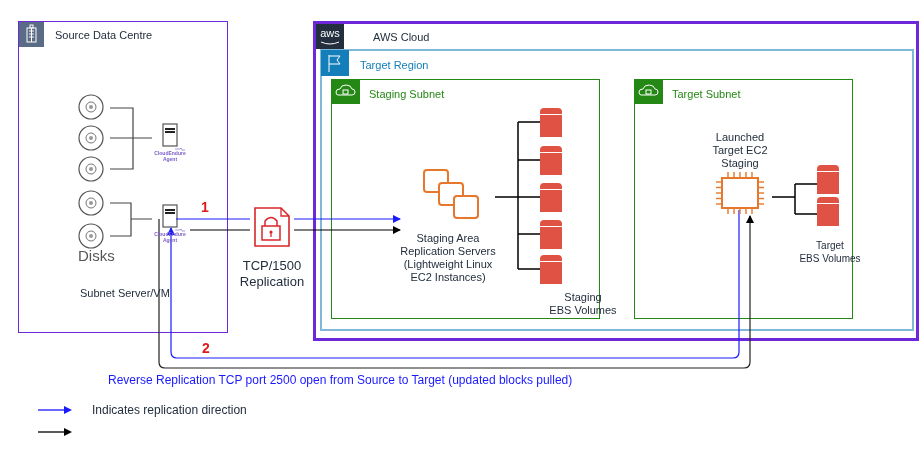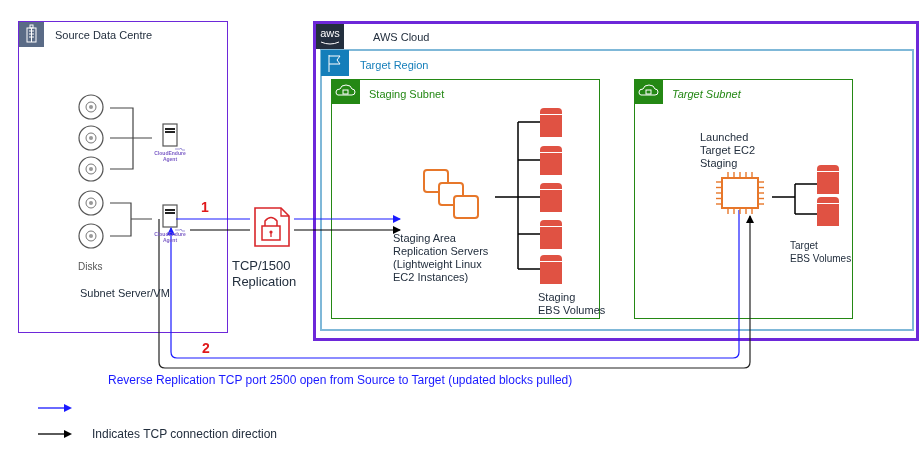--- a/index.html
+++ b/index.html
@@ -1,20 +1,20 @@
 <!DOCTYPE html>
 <html><head>
 <meta charset="utf-8">
 <style>
   html, body { margin: 0; padding: 0; background: #ffffff; }
   body { width: 924px; height: 472px; position: relative; overflow: hidden;
          font-family: "Liberation Sans", sans-serif; color: #232f3e; }
   .abs { position: absolute; }
   .box-label { position: absolute; font-size: 11px; white-space: nowrap; }
-  .txt { position: absolute; font-size: 11px; line-height: 13px; color: #232f3e; white-space: nowrap; }
+  .txt { position: absolute; font-size: 11px; text-align: center; line-height: 13px; color: #232f3e; white-space: nowrap; }
   .tiny { font-size: 5px; color: #7b5cc6; font-weight: bold; line-height: 6px; text-align: center; position: absolute; white-space: nowrap; }
   svg.overlay { position: absolute; left: 0; top: 0; }
   .legend-row { position: absolute; left: 38px; font-size: 12px; color: #232f3e; display: flex; align-items: center; }
   .legend-row svg { margin-right: 18px; }
 </style>
 </head>
 <body>
 
 <div class="abs" style="left:18px;top:21px;width:210px;height:312px;border:1px solid #6d28d9;box-sizing:border-box;">
   <div class="abs" style="left:0;top:0;width:25px;height:25px;background:#5a6b86;">
@@ -53,21 +53,21 @@
 <div class="abs" style="left:331px;top:79px;width:269px;height:240px;border:1px solid #248814;box-sizing:border-box;">
   <div class="abs" style="left:-1px;top:-1px;width:29px;height:25px;background:#248814;">
     <svg width="29" height="25" viewBox="0 0 29 25">
       <path d="M7 16 Q5 16 5 13 Q5 10 9 10 Q10 6 15 6 Q20 6 21 10 Q24 10 24 13 Q24 16 21 16 Z" fill="none" stroke="#fff" stroke-width="1"></path>
       <rect x="12" y="11" width="5" height="4" fill="none" stroke="#fff" stroke-width="1"></rect>
     </svg>
   </div>
   <div class="box-label" style="left:37px;top:8px;color:#248814;">Staging Subnet</div>
 </div>
 
-<div class="abs" style="left:634px;top:79px;width:219px;height:240px;border:1px solid #248814;box-sizing:border-box;font-style:italic;">
+<div class="abs" style="left:634px;top:79px;width:219px;height:240px;border:1px solid #248814;box-sizing:border-box;">
   <div class="abs" style="left:-1px;top:-1px;width:29px;height:25px;background:#248814;">
     <svg width="29" height="25" viewBox="0 0 29 25">
       <path d="M7 16 Q5 16 5 13 Q5 10 9 10 Q10 6 15 6 Q20 6 21 10 Q24 10 24 13 Q24 16 21 16 Z" fill="none" stroke="#fff" stroke-width="1"></path>
       <rect x="12" y="11" width="5" height="4" fill="none" stroke="#fff" stroke-width="1"></rect>
     </svg>
   </div>
   <div class="box-label" style="left:37px;top:8px;color:#248814;">Target Subnet</div>
 </div>
 
 <svg class="overlay" width="924" height="472" viewBox="0 0 924 472">
@@ -216,21 +216,21 @@
 
 <div class="tiny" style="left:150px;top:150px;width:40px;">
   <div>CloudEndure</div>
   <div>Agent</div>
 </div>
 <div class="tiny" style="left:150px;top:231px;width:40px;">
   <div>CloudEndure</div>
   <div>Agent</div>
 </div>
 
-<div class="txt" style="left:78px;top:260px;font-size:10px;color:#555;">Disks</div>
+<div class="txt" style="left:78px;top:249px;font-size:15px;color:#555;">Disks</div>
 <div class="txt" style="left:80px;top:287px;font-size:11px;">Subnet Server/VM</div>
 
 <div class="abs" style="left:201px;top:199px;color:#e0191b;font-weight:bold;font-size:14px;">1</div>
 <div class="abs" style="left:202px;top:340px;color:#e0191b;font-weight:bold;font-size:14px;">2</div>
 
 <div class="txt" style="left:232px;top:258px;width:80px;font-size:13px;line-height:16px;">
   <div>TCP/1500</div>
   <div>Replication</div>
 </div>
 
@@ -255,20 +255,20 @@
   <div>EBS Volumes</div>
 </div>
 
 <div class="abs" style="left:108px;top:373px;color:#1a1aff;font-size:12px;white-space:nowrap;">Reverse Replication TCP port 2500 open from Source to Target (updated blocks pulled)</div>
 
 <div class="legend-row" style="top:403px;">
   <svg width="36" height="10">
       <line x1="0" y1="5" x2="28" y2="5" stroke="#1a1aff" stroke-width="1.3"></line>
       <path d="M26 1 L34 5 L26 9 Z" fill="#1a1aff"></path>
     </svg>
+  <span>Indicates replication direction</span>
 </div>
 <div class="legend-row" style="top:427px;">
   <svg width="36" height="10">
       <line x1="0" y1="5" x2="28" y2="5" stroke="#000" stroke-width="1.3"></line>
       <path d="M26 1 L34 5 L26 9 Z" fill="#000"></path>
     </svg>
-  <span>Indicates TCP connection direction</span>
 </div>
 
 </body></html>

